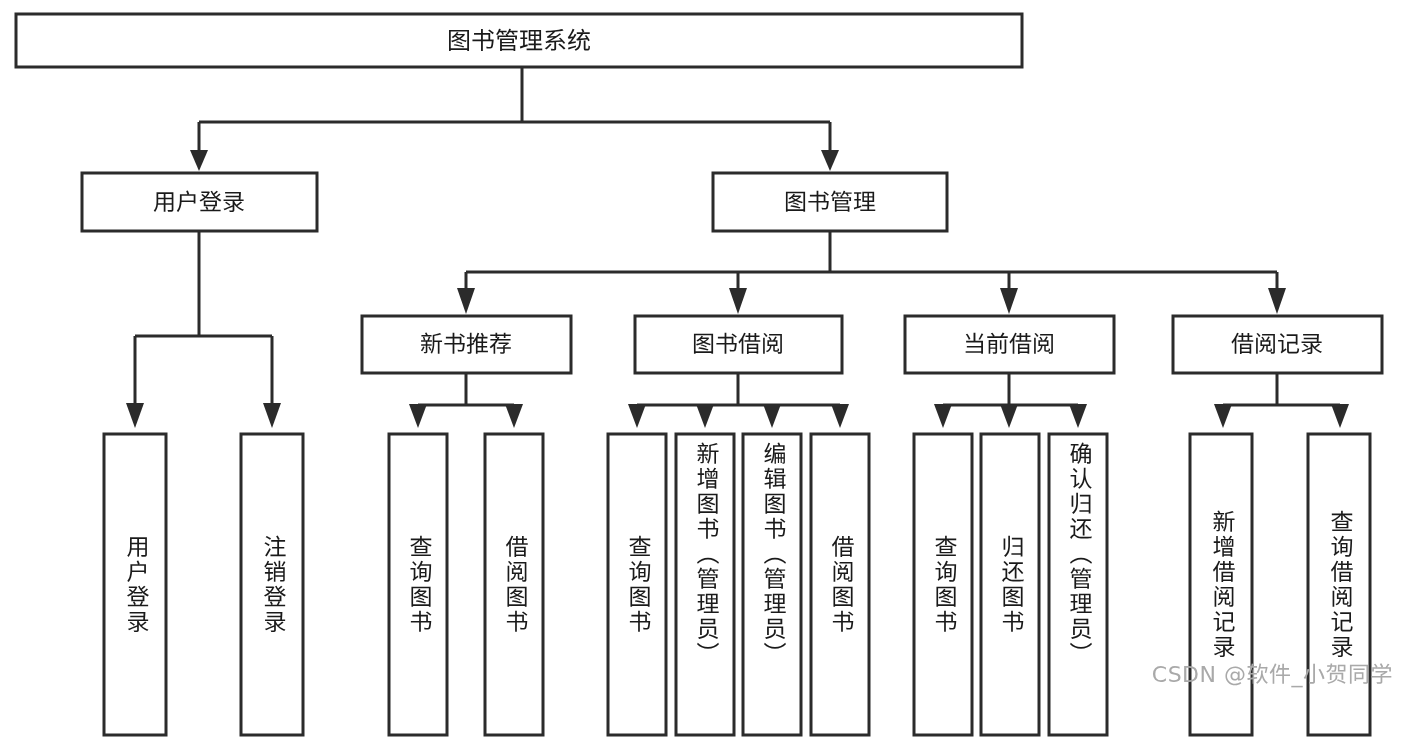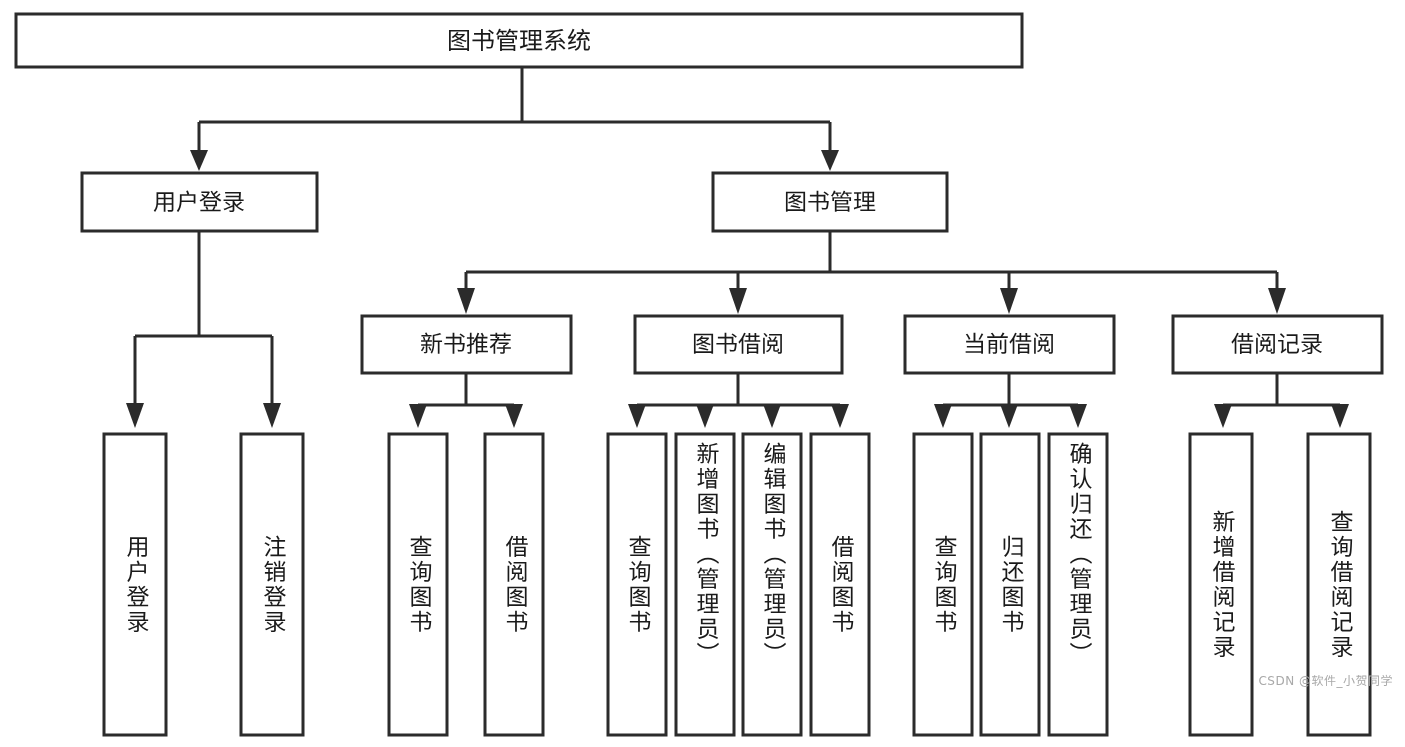--- a/index.html
+++ b/index.html
@@ -74,21 +74,21 @@
     letter-spacing: 2px;
     color: #1a1a1a;
     white-space: nowrap;
     text-align: center;
   }
   #watermark {
     position: absolute;
     right: 12px;
     bottom: 6px;
     font-family: "DejaVu Sans", "Liberation Sans", sans-serif;
-    font-size: 12px;
+    font-size: 22px;
     color: #a9a9a9;
     letter-spacing: 0.5px;
     white-space: nowrap;
   }
 </style>
 </head>
 <body>
 
 <div id="diagram-root">
 

